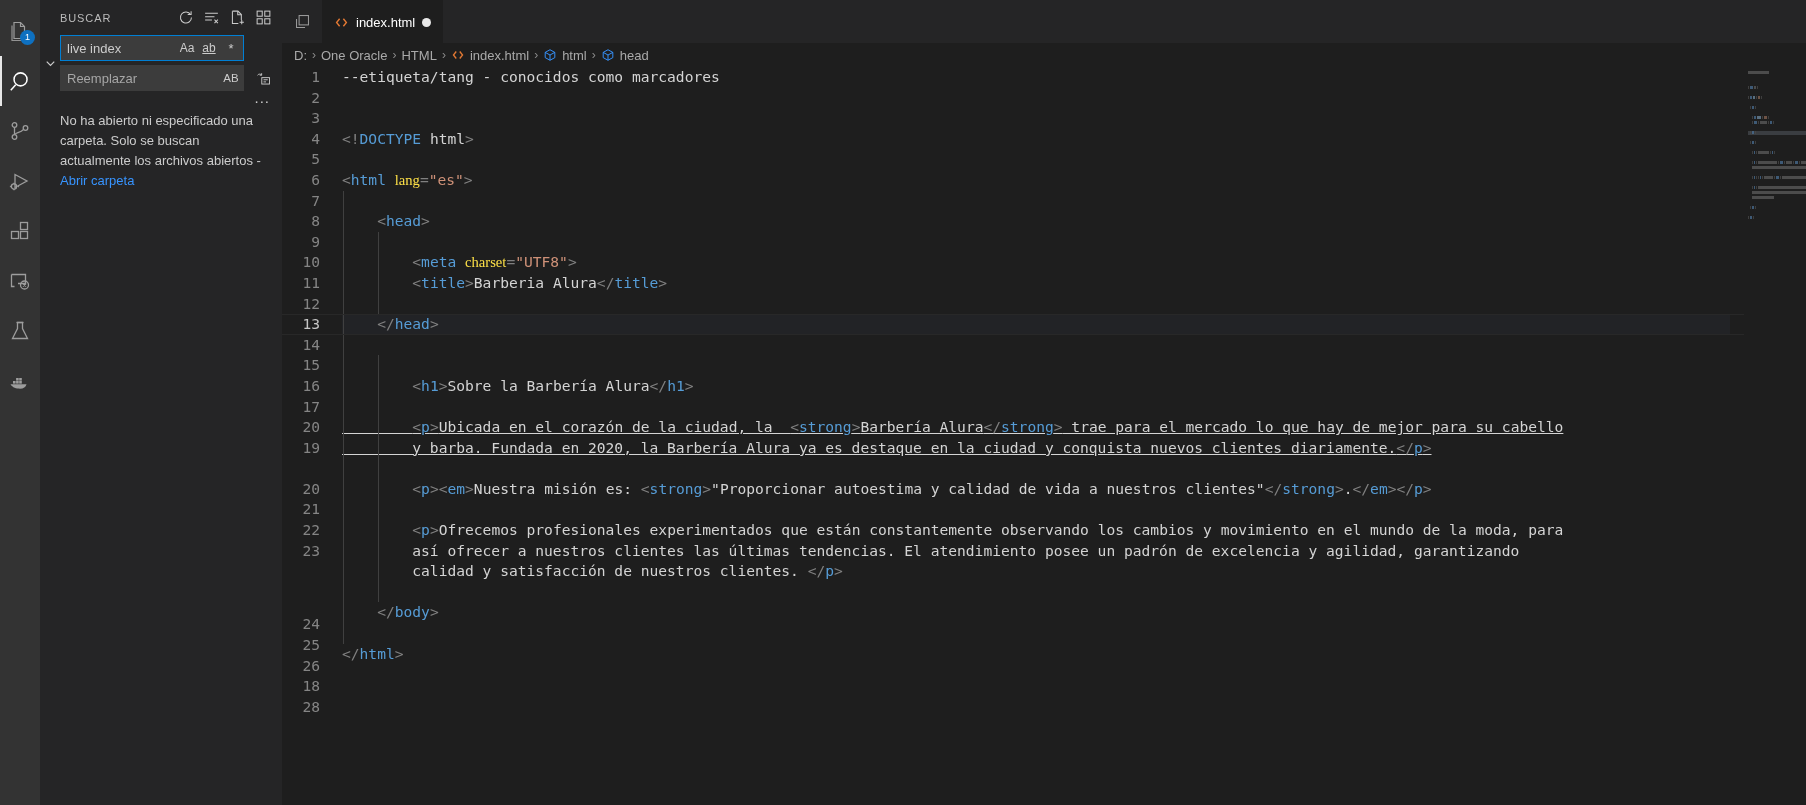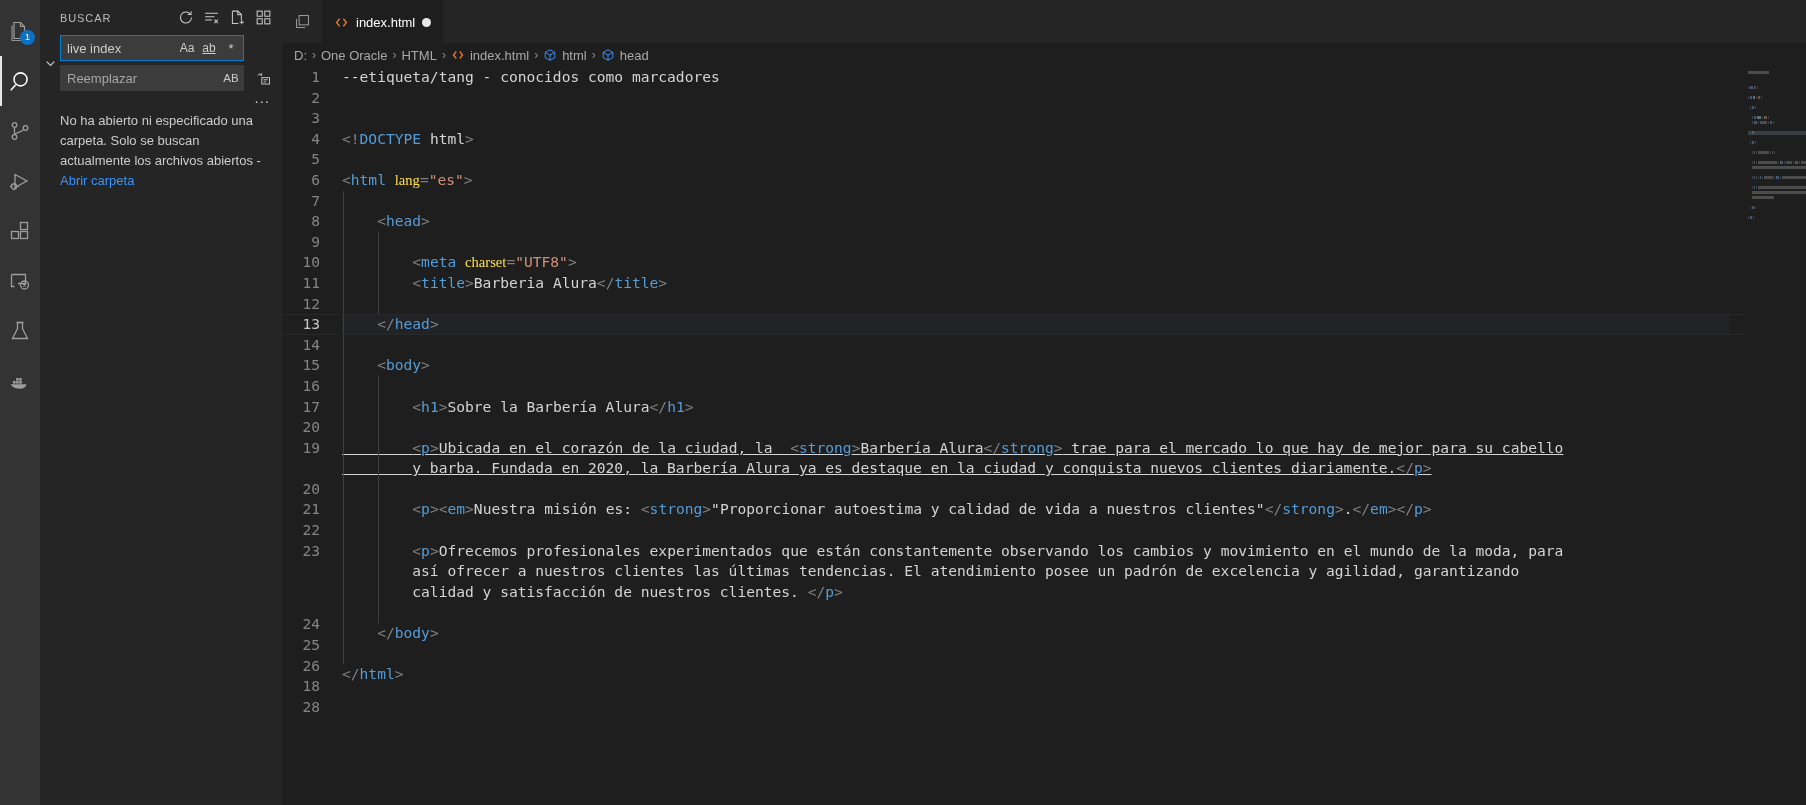--- a/index.html
+++ b/index.html
@@ -407,21 +407,20 @@
             <div class="cl"></div>
             <div class="cl"><span class="t-punct">&lt;</span><span class="t-tag">html</span><span class="t-text"> </span><span class="t-attr">lang</span><span class="t-punct">=</span><span class="t-str">"es"</span><span class="t-punct">&gt;</span></div>
             <div class="cl"><div class="indent-guide" style="left: 1px; height: 20.6px;"></div></div>
             <div class="cl"><div class="indent-guide" style="left: 1px; height: 20.6px;"></div><span class="t-text">    </span><span class="t-punct">&lt;</span><span class="t-tag">head</span><span class="t-punct">&gt;</span></div>
             <div class="cl"><div class="indent-guide" style="left: 1px; height: 20.6px;"></div><div class="indent-guide" style="left: 36.2px; height: 20.6px;"></div></div>
             <div class="cl"><div class="indent-guide" style="left: 1px; height: 20.6px;"></div><div class="indent-guide" style="left: 36.2px; height: 20.6px;"></div><span class="t-text">        </span><span class="t-punct">&lt;</span><span class="t-tag">meta</span><span class="t-text"> </span><span class="t-attr">charset</span><span class="t-punct">=</span><span class="t-str">"UTF8"</span><span class="t-punct">&gt;</span></div>
             <div class="cl"><div class="indent-guide" style="left: 1px; height: 20.6px;"></div><div class="indent-guide" style="left: 36.2px; height: 20.6px;"></div><span class="t-text">        </span><span class="t-punct">&lt;</span><span class="t-tag">title</span><span class="t-punct">&gt;</span><span class="t-text">Barberia Alura</span><span class="t-punct">&lt;/</span><span class="t-tag">title</span><span class="t-punct">&gt;</span></div>
             <div class="cl"><div class="indent-guide" style="left: 1px; height: 20.6px;"></div><div class="indent-guide" style="left: 36.2px; height: 20.6px;"></div></div>
             <div class="cl current-line"><div class="indent-guide" style="left: 1px; height: 20.6px;"></div><span class="t-text">    </span><span class="t-punct">&lt;/</span><span class="t-tag">head</span><span class="t-punct">&gt;</span></div>
             <div class="cl"><div class="indent-guide" style="left: 1px; height: 20.6px;"></div></div>
-            <div class="cl"><div class="indent-guide" style="left: 1px; height: 20.6px;"></div><span class="t-text">    </span><span class="t-punct">&lt;</span><span class="t-tag">body</span><span class="t-punct">&gt;</span></div>
             <div class="cl"><div class="indent-guide" style="left: 1px; height: 20.6px;"></div><div class="indent-guide" style="left: 36.2px; height: 20.6px;"></div></div>
             <div class="cl"><div class="indent-guide" style="left: 1px; height: 20.6px;"></div><div class="indent-guide" style="left: 36.2px; height: 20.6px;"></div><span class="t-text">        </span><span class="t-punct">&lt;</span><span class="t-tag">h1</span><span class="t-punct">&gt;</span><span class="t-text">Sobre la Barbería Alura</span><span class="t-punct">&lt;/</span><span class="t-tag">h1</span><span class="t-punct">&gt;</span></div>
             <div class="cl"><div class="indent-guide" style="left: 1px; height: 20.6px;"></div><div class="indent-guide" style="left: 36.2px; height: 20.6px;"></div></div>
             <div class="cl h2"><div class="indent-guide" style="left: 1px; height: 41.2px;"></div><div class="indent-guide" style="left: 36.2px; height: 41.2px;"></div><span class="t-text">        </span><span class="t-punct">&lt;</span><span class="t-tag">p</span><span class="t-punct">&gt;</span><span class="t-text">Ubicada en el corazón de la ciudad, la  </span><span class="t-punct">&lt;</span><span class="t-tag">strong</span><span class="t-punct">&gt;</span><span class="t-text">Barbería Alura</span><span class="t-punct">&lt;/</span><span class="t-tag">strong</span><span class="t-punct">&gt;</span><span class="t-text"> trae para el mercado lo que hay de mejor para su cabello
         y barba. Fundada en 2020, la Barbería Alura ya es destaque en la ciudad y conquista nuevos clientes diariamente.</span><span class="t-punct">&lt;/</span><span class="t-tag">p</span><span class="t-punct">&gt;</span></div>
             <div class="cl"><div class="indent-guide" style="left: 1px; height: 20.6px;"></div><div class="indent-guide" style="left: 36.2px; height: 20.6px;"></div></div>
             <div class="cl"><div class="indent-guide" style="left: 1px; height: 20.6px;"></div><div class="indent-guide" style="left: 36.2px; height: 20.6px;"></div><span class="t-text">        </span><span class="t-punct">&lt;</span><span class="t-tag">p</span><span class="t-punct">&gt;</span><span class="t-punct">&lt;</span><span class="t-tag">em</span><span class="t-punct">&gt;</span><span class="t-text">Nuestra misión es: </span><span class="t-punct">&lt;</span><span class="t-tag">strong</span><span class="t-punct">&gt;</span><span class="t-text">"Proporcionar autoestima y calidad de vida a nuestros clientes"</span><span class="t-punct">&lt;/</span><span class="t-tag">strong</span><span class="t-punct">&gt;</span><span class="t-text">.</span><span class="t-punct">&lt;/</span><span class="t-tag">em</span><span class="t-punct">&gt;</span><span class="t-punct">&lt;/</span><span class="t-tag">p</span><span class="t-punct">&gt;</span></div>
             <div class="cl"><div class="indent-guide" style="left: 1px; height: 20.6px;"></div><div class="indent-guide" style="left: 36.2px; height: 20.6px;"></div></div>
             <div class="cl h3"><div class="indent-guide" style="left: 1px; height: 61.8px;"></div><div class="indent-guide" style="left: 36.2px; height: 61.8px;"></div><span class="t-text">        </span><span class="t-punct">&lt;</span><span class="t-tag">p</span><span class="t-punct">&gt;</span><span class="t-text">Ofrecemos profesionales experimentados que están constantemente observando los cambios y movimiento en el mundo de la moda, para
         así ofrecer a nuestros clientes las últimas tendencias. El atendimiento posee un padrón de excelencia y agilidad, garantizando

